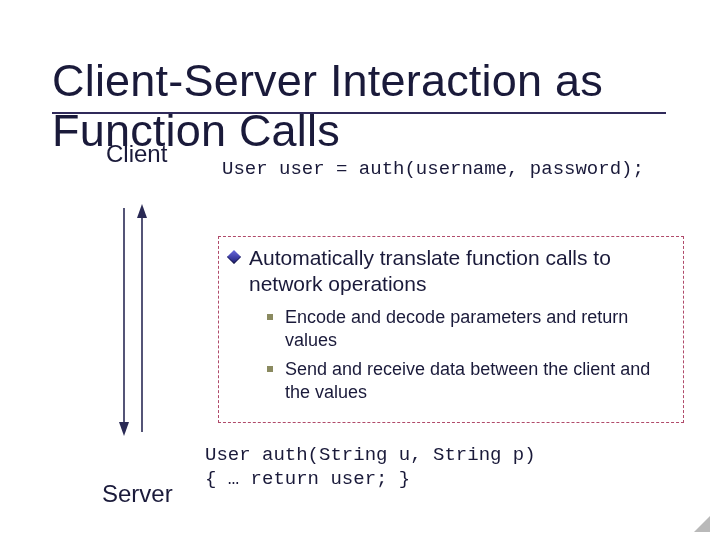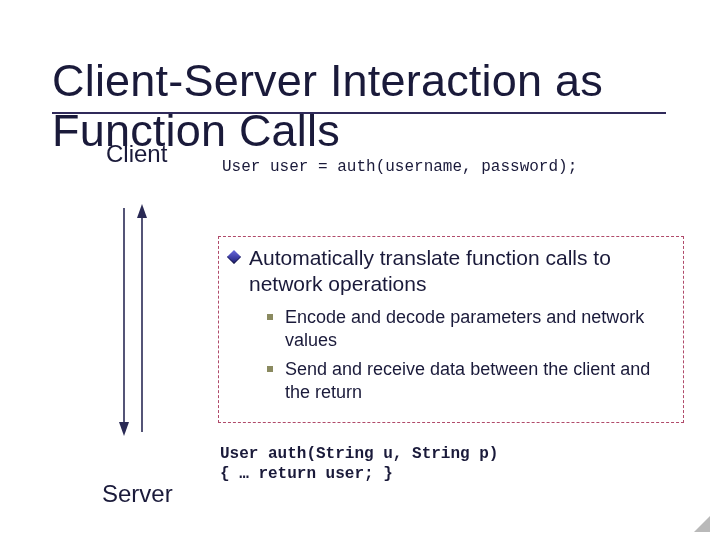--- a/index.html
+++ b/index.html
@@ -48,35 +48,34 @@
   .server-label {
     position: absolute;
     left: 102px;
     top: 480px;
     font-size: 24px;
     font-weight: 400;
   }
 
   .code {
     font-family: "Courier New", monospace;
-    font-size: 16px;
+    font-size: 19px;
     white-space: pre;
     color: #1a1a3a;
   }
   .client-code {
     position: absolute;
     left: 222px;
     top: 158px;
   }
   .server-code {
     position: absolute;
-    left: 220px;
+    left: 205px;
     top: 444px;
     line-height: 1.25;
-    font-weight: bold;
   }
 
   .arrow-wrap {
     position: absolute;
     left: 114px;
     top: 204px;
     width: 48px;
     height: 232px;
   }
 
@@ -167,22 +166,22 @@
       <polygon points="28,0 23,14 33,14" fill="#2a2a55"></polygon>
     </svg>
   </div>
 
   <div class="callout">
     <div class="bullet-main">
       <span class="diamond"></span>
       <span class="text">Automatically translate function calls to network operations</span>
     </div>
     <ul class="sub-list">
-      <li>Encode and decode parameters and network values</li>
-      <li>Send and receive data between the client and the return</li>
+      <li>Encode and decode parameters and return values</li>
+      <li>Send and receive data between the client and the values</li>
     </ul>
   </div>
 
   <div class="server-label">Server</div>
   <div class="code server-code">User auth(String u, String p)
 { … return user; }</div>
 
   <div class="corner"></div>
 </div>
 

